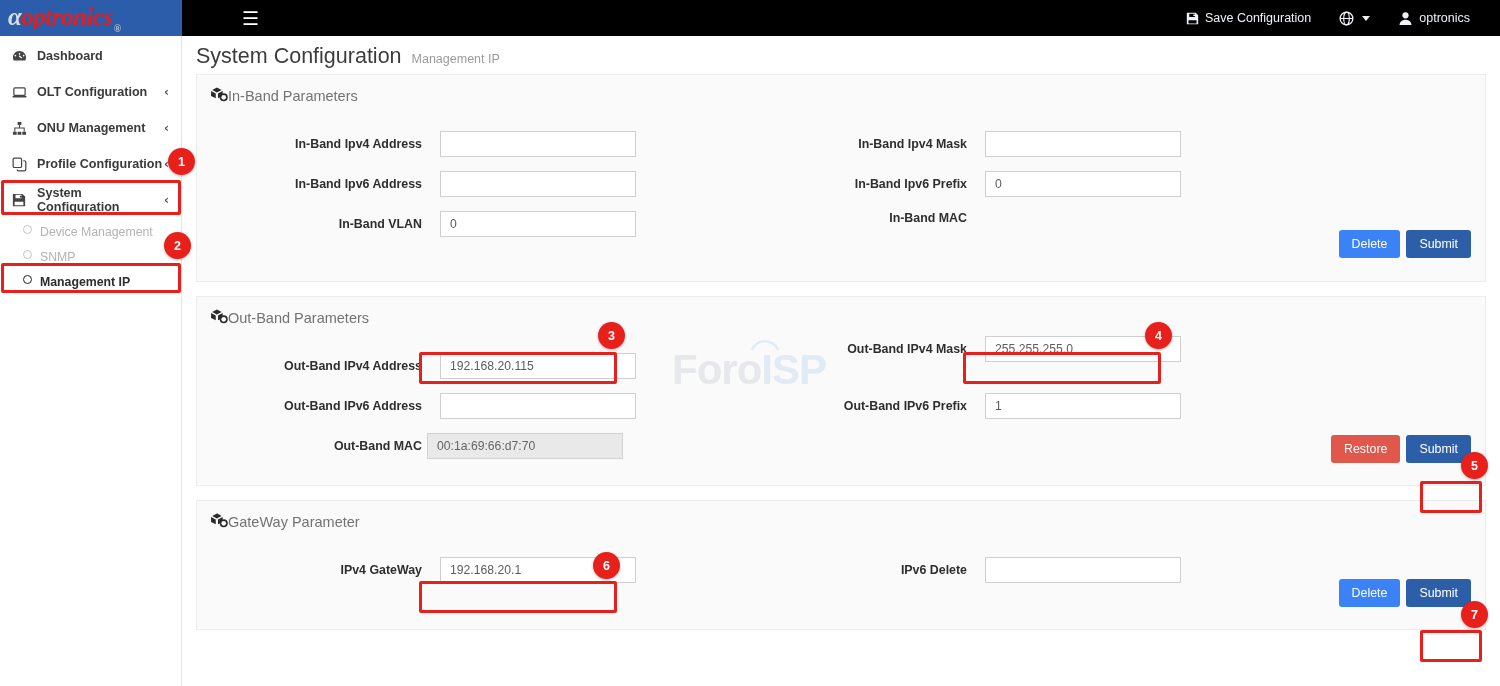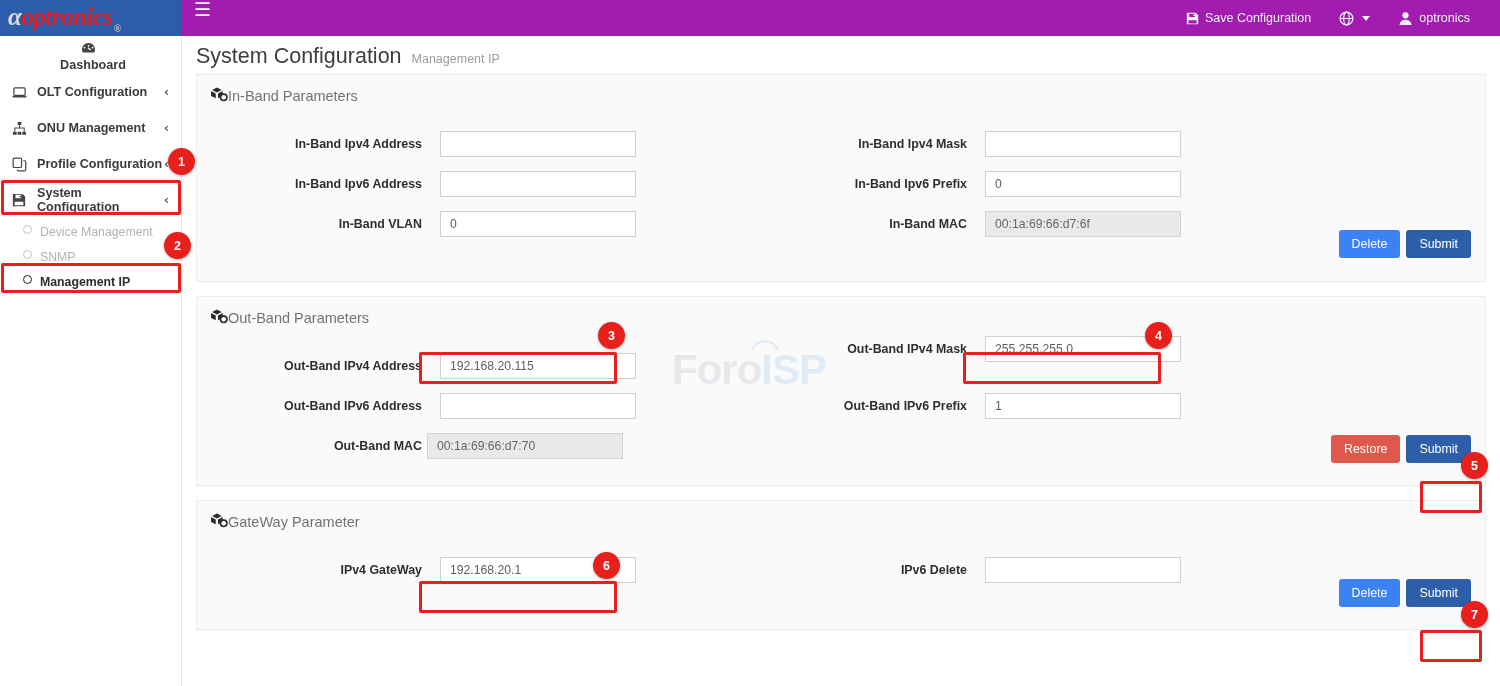--- a/index.html
+++ b/index.html
@@ -8,23 +8,24 @@
     width: 1500px; height: 686px;
     overflow: hidden;
     background: #ffffff;
     font-family: "Liberation Sans", sans-serif;
     -webkit-font-smoothing: antialiased;
   }
 
   
   #topbar {
     position: absolute; left: 0; top: 0; width: 1500px; height: 36px;
-    background: #a21caf;
-    display: flex; 
+    background: #000000;
+    display: flex; align-items: center;
     z-index: 30;
+    gap: 48px;
   }
   #brand {
     width: 182px; height: 36px;
     display: flex; align-items: center; padding-left: 8px;
     background: #2b5dab;
   }
   .logo-text {
     font-family: "Liberation Serif", serif;
     font-style: italic; font-weight: bold;
     font-size: 25px; letter-spacing: -0.5px;
@@ -206,21 +207,21 @@
             <path fill="#eef2f8" d="M1.6 15c0-3.6 2.9-5.8 6.4-5.8S14.4 11.4 14.4 15z"></path>
           </svg>
       </span>
       <span>optronics</span>
     </div>
   </div>
 </div>
 
 <div id="sidebar">
 
-  <div class="nav-item" style="margin-top:2px;flex-direction:column;">
+  <div class="nav-item" style="margin-top:2px;">
     <span class="nic">
       <svg width="15" height="15" viewBox="0 0 16 16">
           <path fill="#444" d="M8 2C4.1 2 1 5.1 1 9c0 1.2.3 2.3.8 3.3h12.4c.5-1 .8-2.1.8-3.3 0-3.9-3.1-7-7-7zm0 2.2a.9.9 0 110 1.8.9.9 0 010-1.8zM3.6 6.1a.9.9 0 110 1.8.9.9 0 010-1.8zm8.8 0a.9.9 0 110 1.8.9.9 0 010-1.8zM8 6.6l3 2.6-.7.9L7.2 8z"></path>
         </svg>
     </span>
     <span class="nlabel">Dashboard</span>
   </div>
 
   <div class="nav-item">
     <span class="nic">
@@ -334,21 +335,20 @@
       <div class="frow" style="left:565px; top:26px;">
         <span class="flabel" style="width:205px;">In-Band Ipv4 Mask</span>
         <input class="finput" style="margin-left: 18px;" value="">
       </div>
       <div class="frow" style="left:565px; top:66px;">
         <span class="flabel" style="width:205px;">In-Band Ipv6 Prefix</span>
         <input class="finput" style="margin-left: 18px;" value="0">
       </div>
       <div class="frow" style="left:565px; top:106px;">
         <span class="flabel" style="width:205px;">In-Band MAC</span>
-        <input class="finput readonly" style="margin-left: 18px;" readonly="" value="00:1a:69:66:d7:6f">
       </div>
     </div>
 
     <div class="btnrow" style="right:14px; top:155px;">
       <button class="btn btn-red">Delete</button>
       <button class="btn btn-blue">Submit</button>
     </div>
   </div>
 
   <div class="panel" style="height:190px;">

